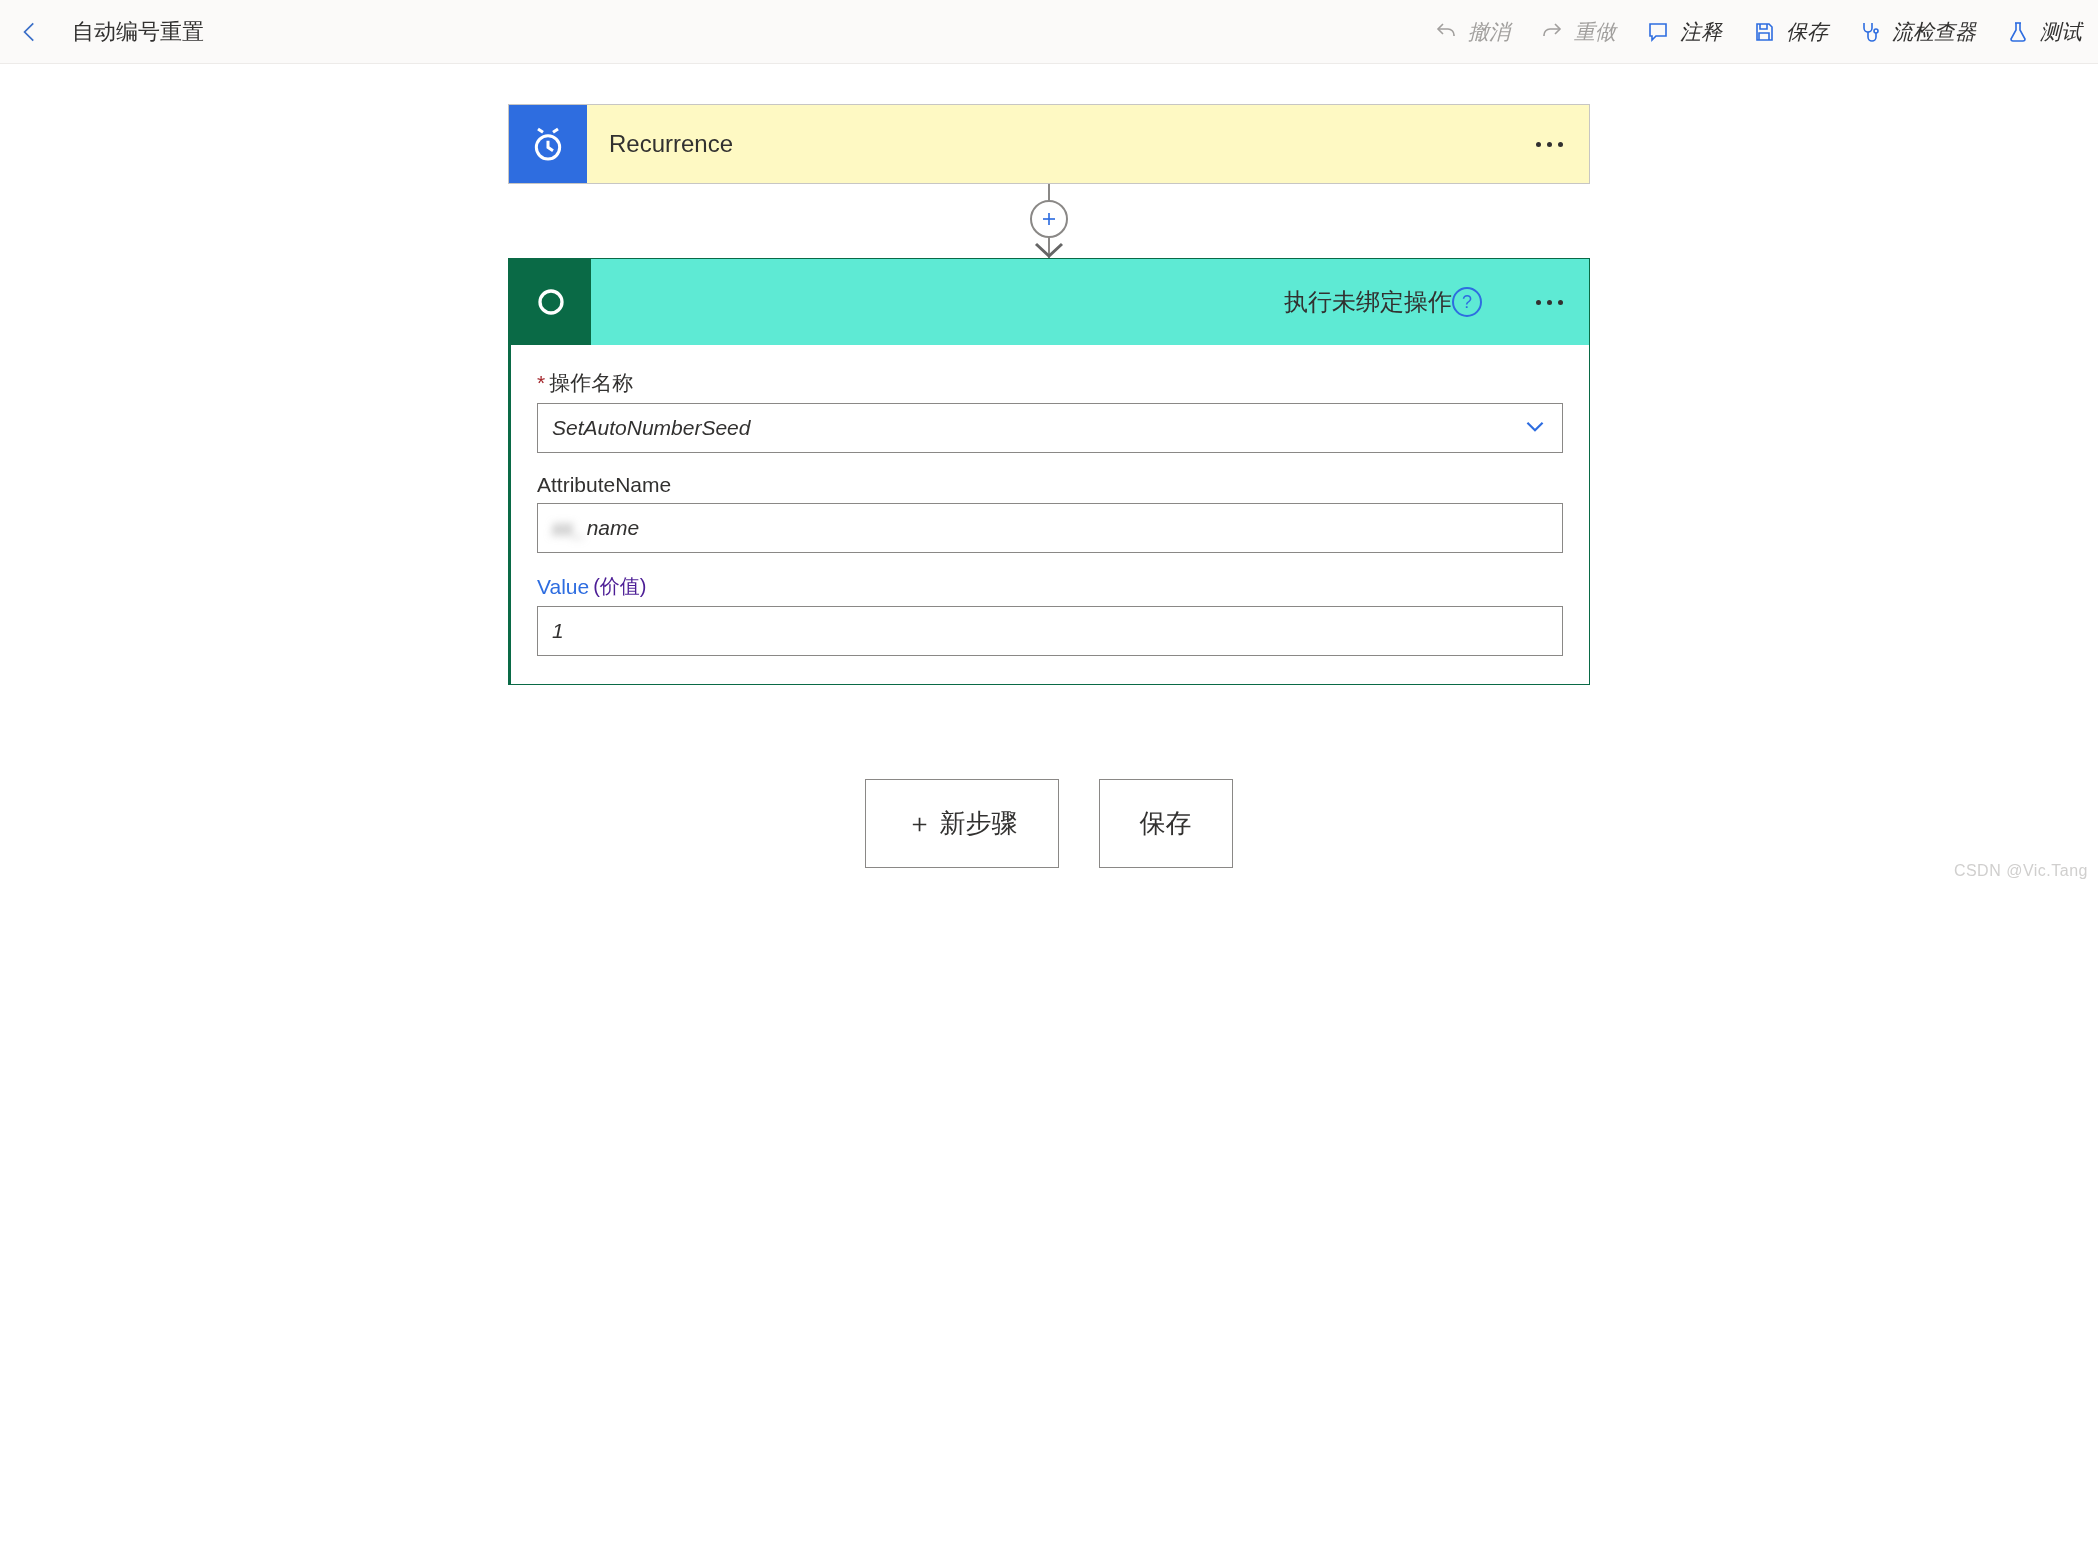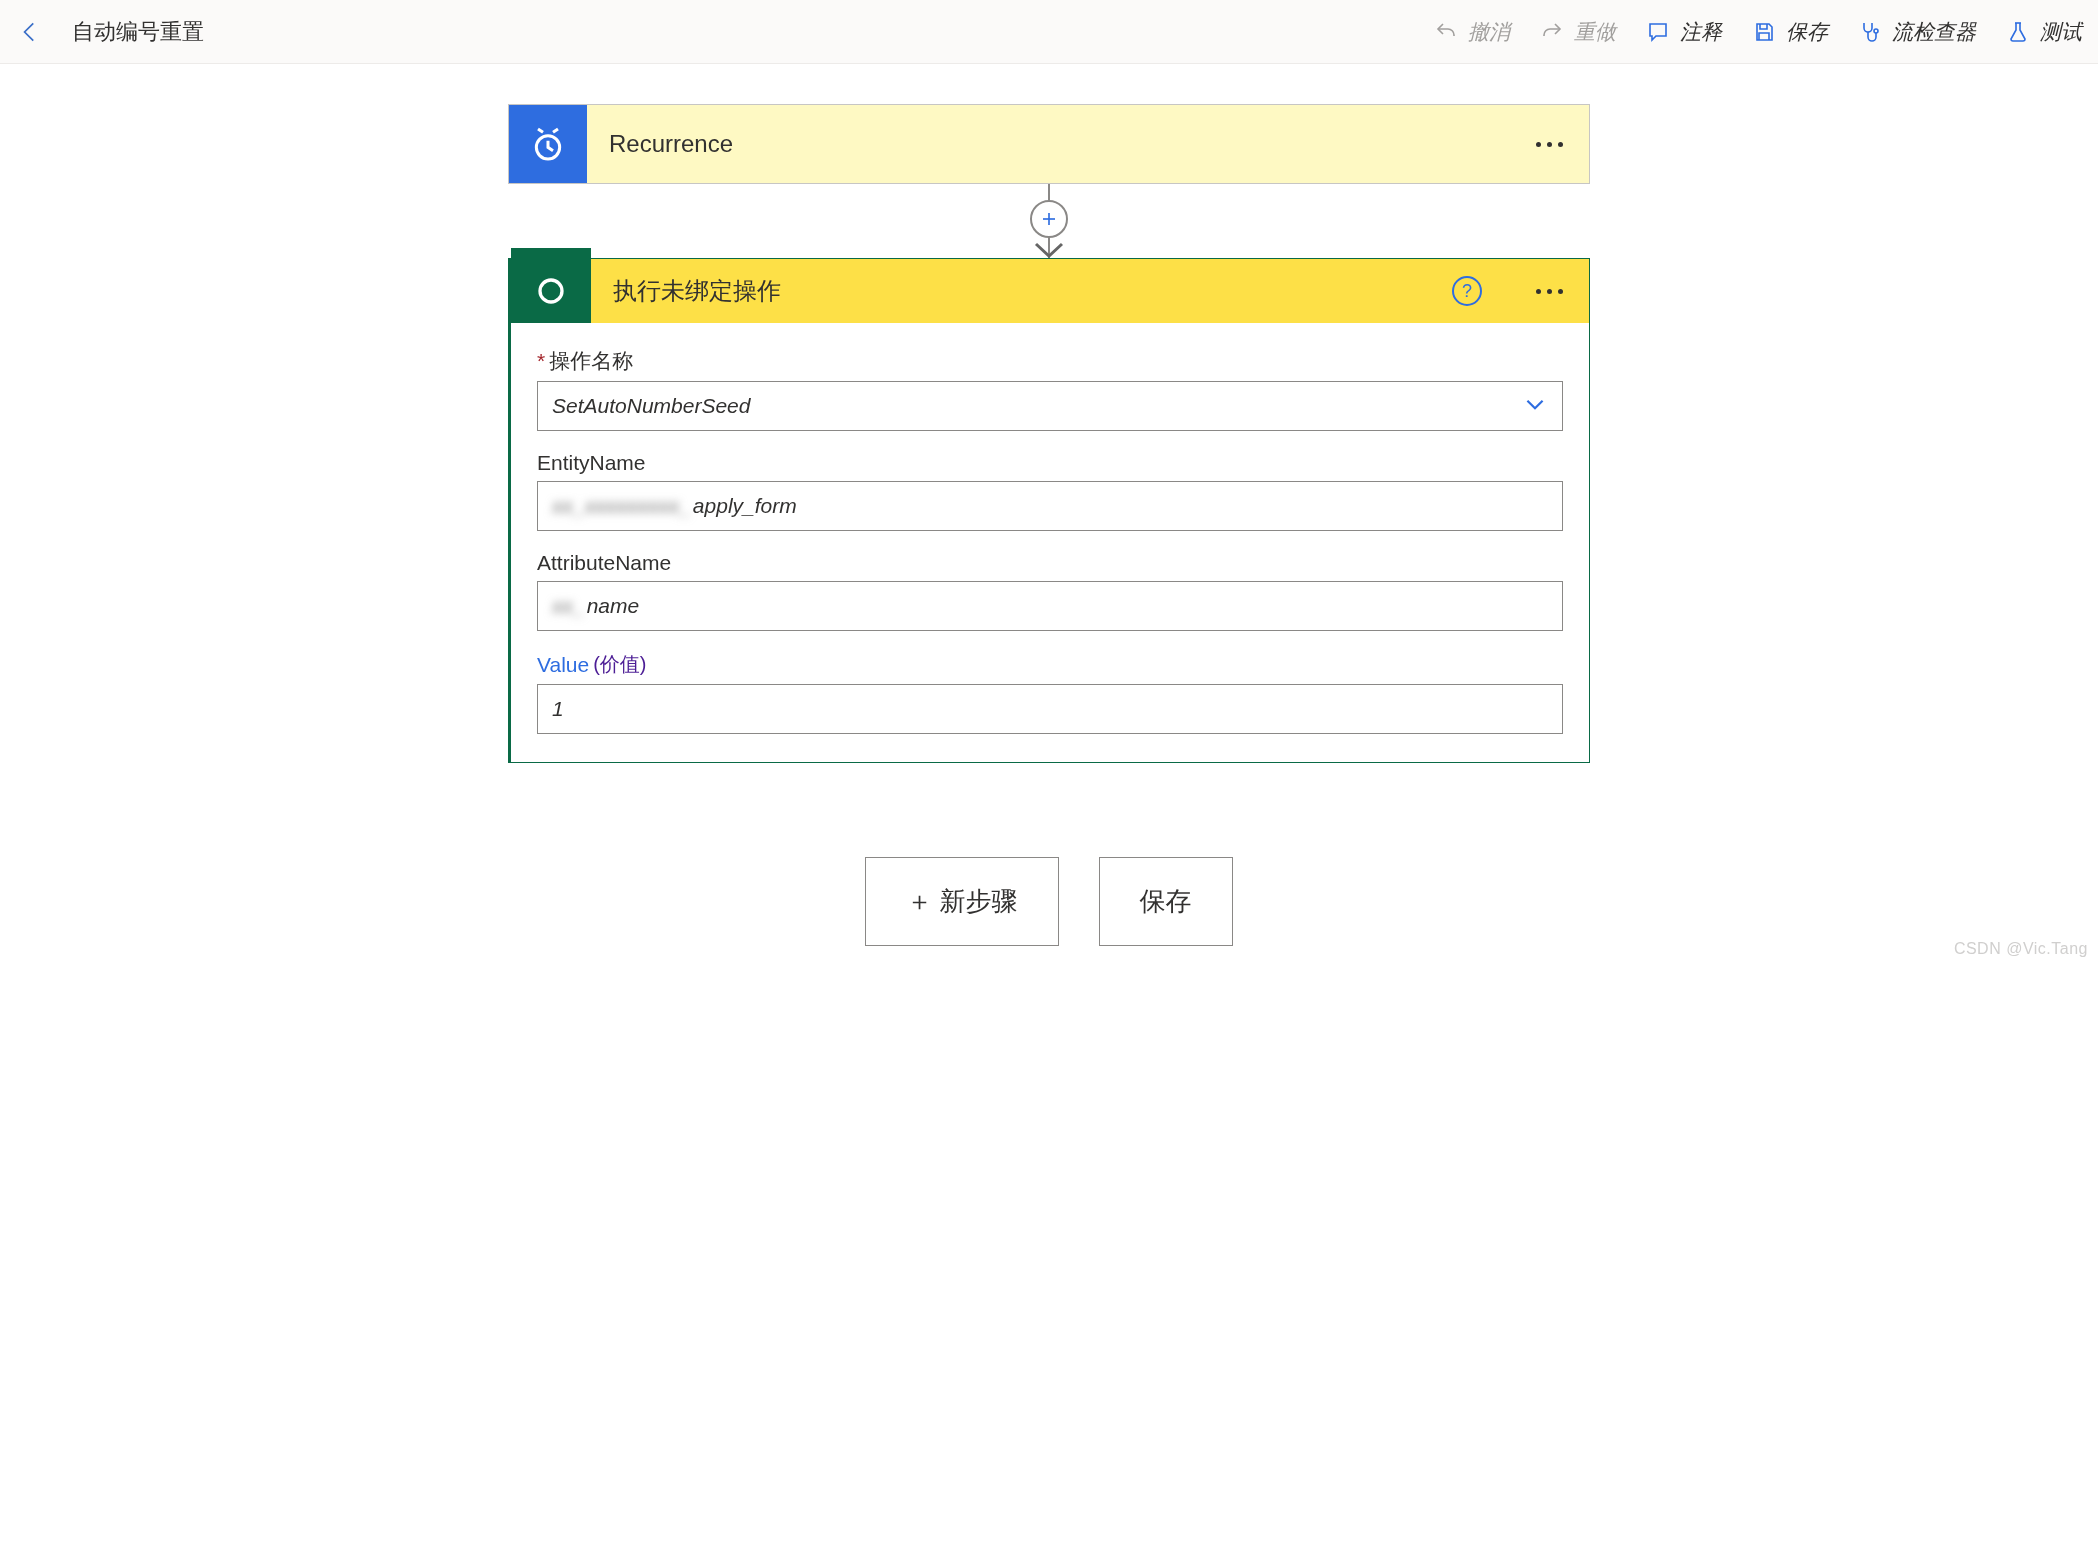--- a/index.html
+++ b/index.html
@@ -128,22 +128,23 @@
     }
     .arrow-down {
       position: absolute;
       bottom: -2px;
     }
 
     .action-card { border: 3px solid #0a6a46; border-right-width:1px; border-bottom-width:1px; border-top-width:1px; }
     .action-card .card-header {
       display: flex;
       align-items: center;
-      background: #fde047;
-      height: 64px;
+      background: #5eead4;
+      height: 86px;
+      text-align: right;
     }
     .act-icon-box {
       width: 80px;
       height: 86px;
       background: #0a6a46;
       display: flex;
       align-items: center;
       justify-content: center;
       flex-shrink: 0;
       color: #fff;
@@ -362,27 +363,20 @@
           <div class="field-input dropdown">
             <span>SetAutoNumberSeed</span>
             <span class="chev">
               <svg width="26" height="26" viewBox="0 0 24 24" fill="none" stroke="currentColor" stroke-width="2">
                   <path d="M5 9 L12 16 L19 9"></path>
                 </svg>
             </span>
           </div>
         </div>
 
-        <div class="field">
-          <div class="field-label">EntityName</div>
-          <div class="field-input">
-            <span class="blur-box">xx_xxxxxxxxx_</span>
-              <span>apply_form</span>
-          </div>
-        </div>
 
         <div class="field">
           <div class="field-label">AttributeName</div>
           <div class="field-input">
             <span class="blur-box">xx_</span>
               <span>name</span>
           </div>
         </div>
 
         <div class="field">

